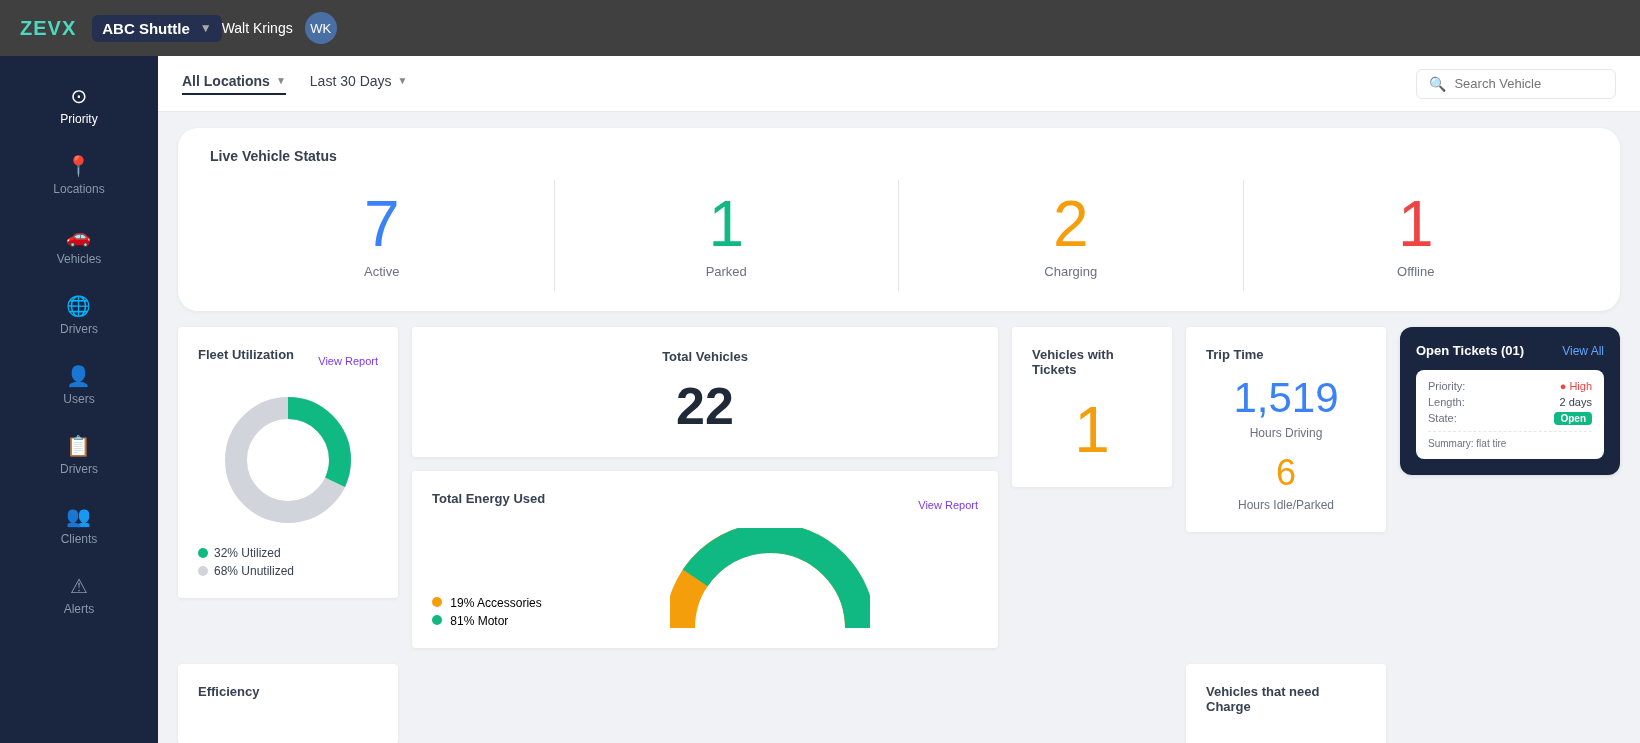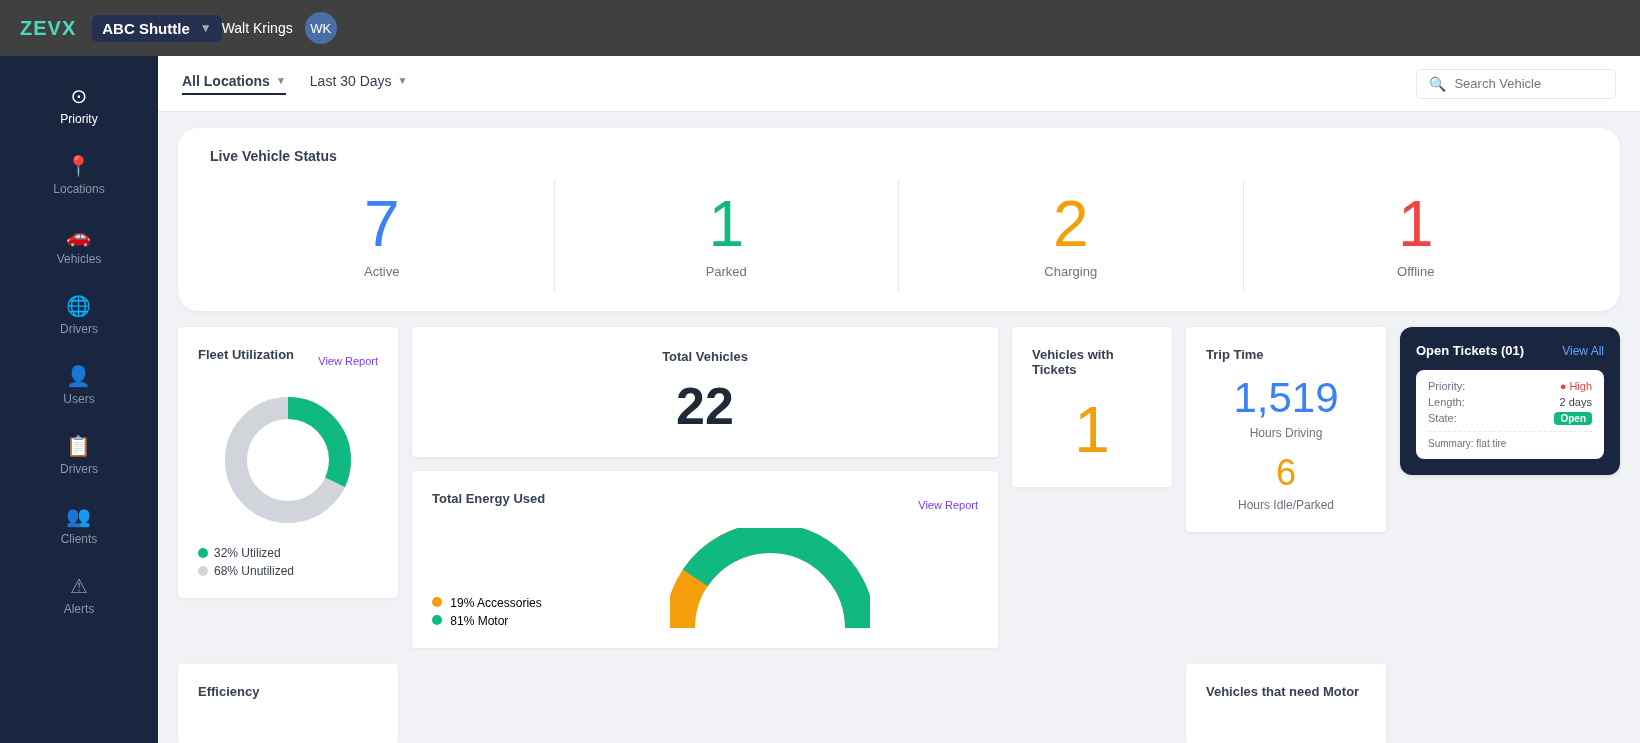--- a/index.html
+++ b/index.html
@@ -398,20 +398,20 @@
       <div style="display:grid;grid-template-columns:220px 1fr 160px 200px 220px;gap:14px;align-items:start;">
 
         <div class="card small-card">
           <div class="card-title">Efficiency</div>
         </div>
 
         <div></div>
         <div></div>
 
         <div class="card small-card">
-          <div class="card-title">Vehicles that need Motor</div>
+          <div class="card-title">Vehicles that need Charge</div>
         </div>
         <div></div>
       </div>
 
     </div>
   </div>
 </div>
 
 </body></html>

